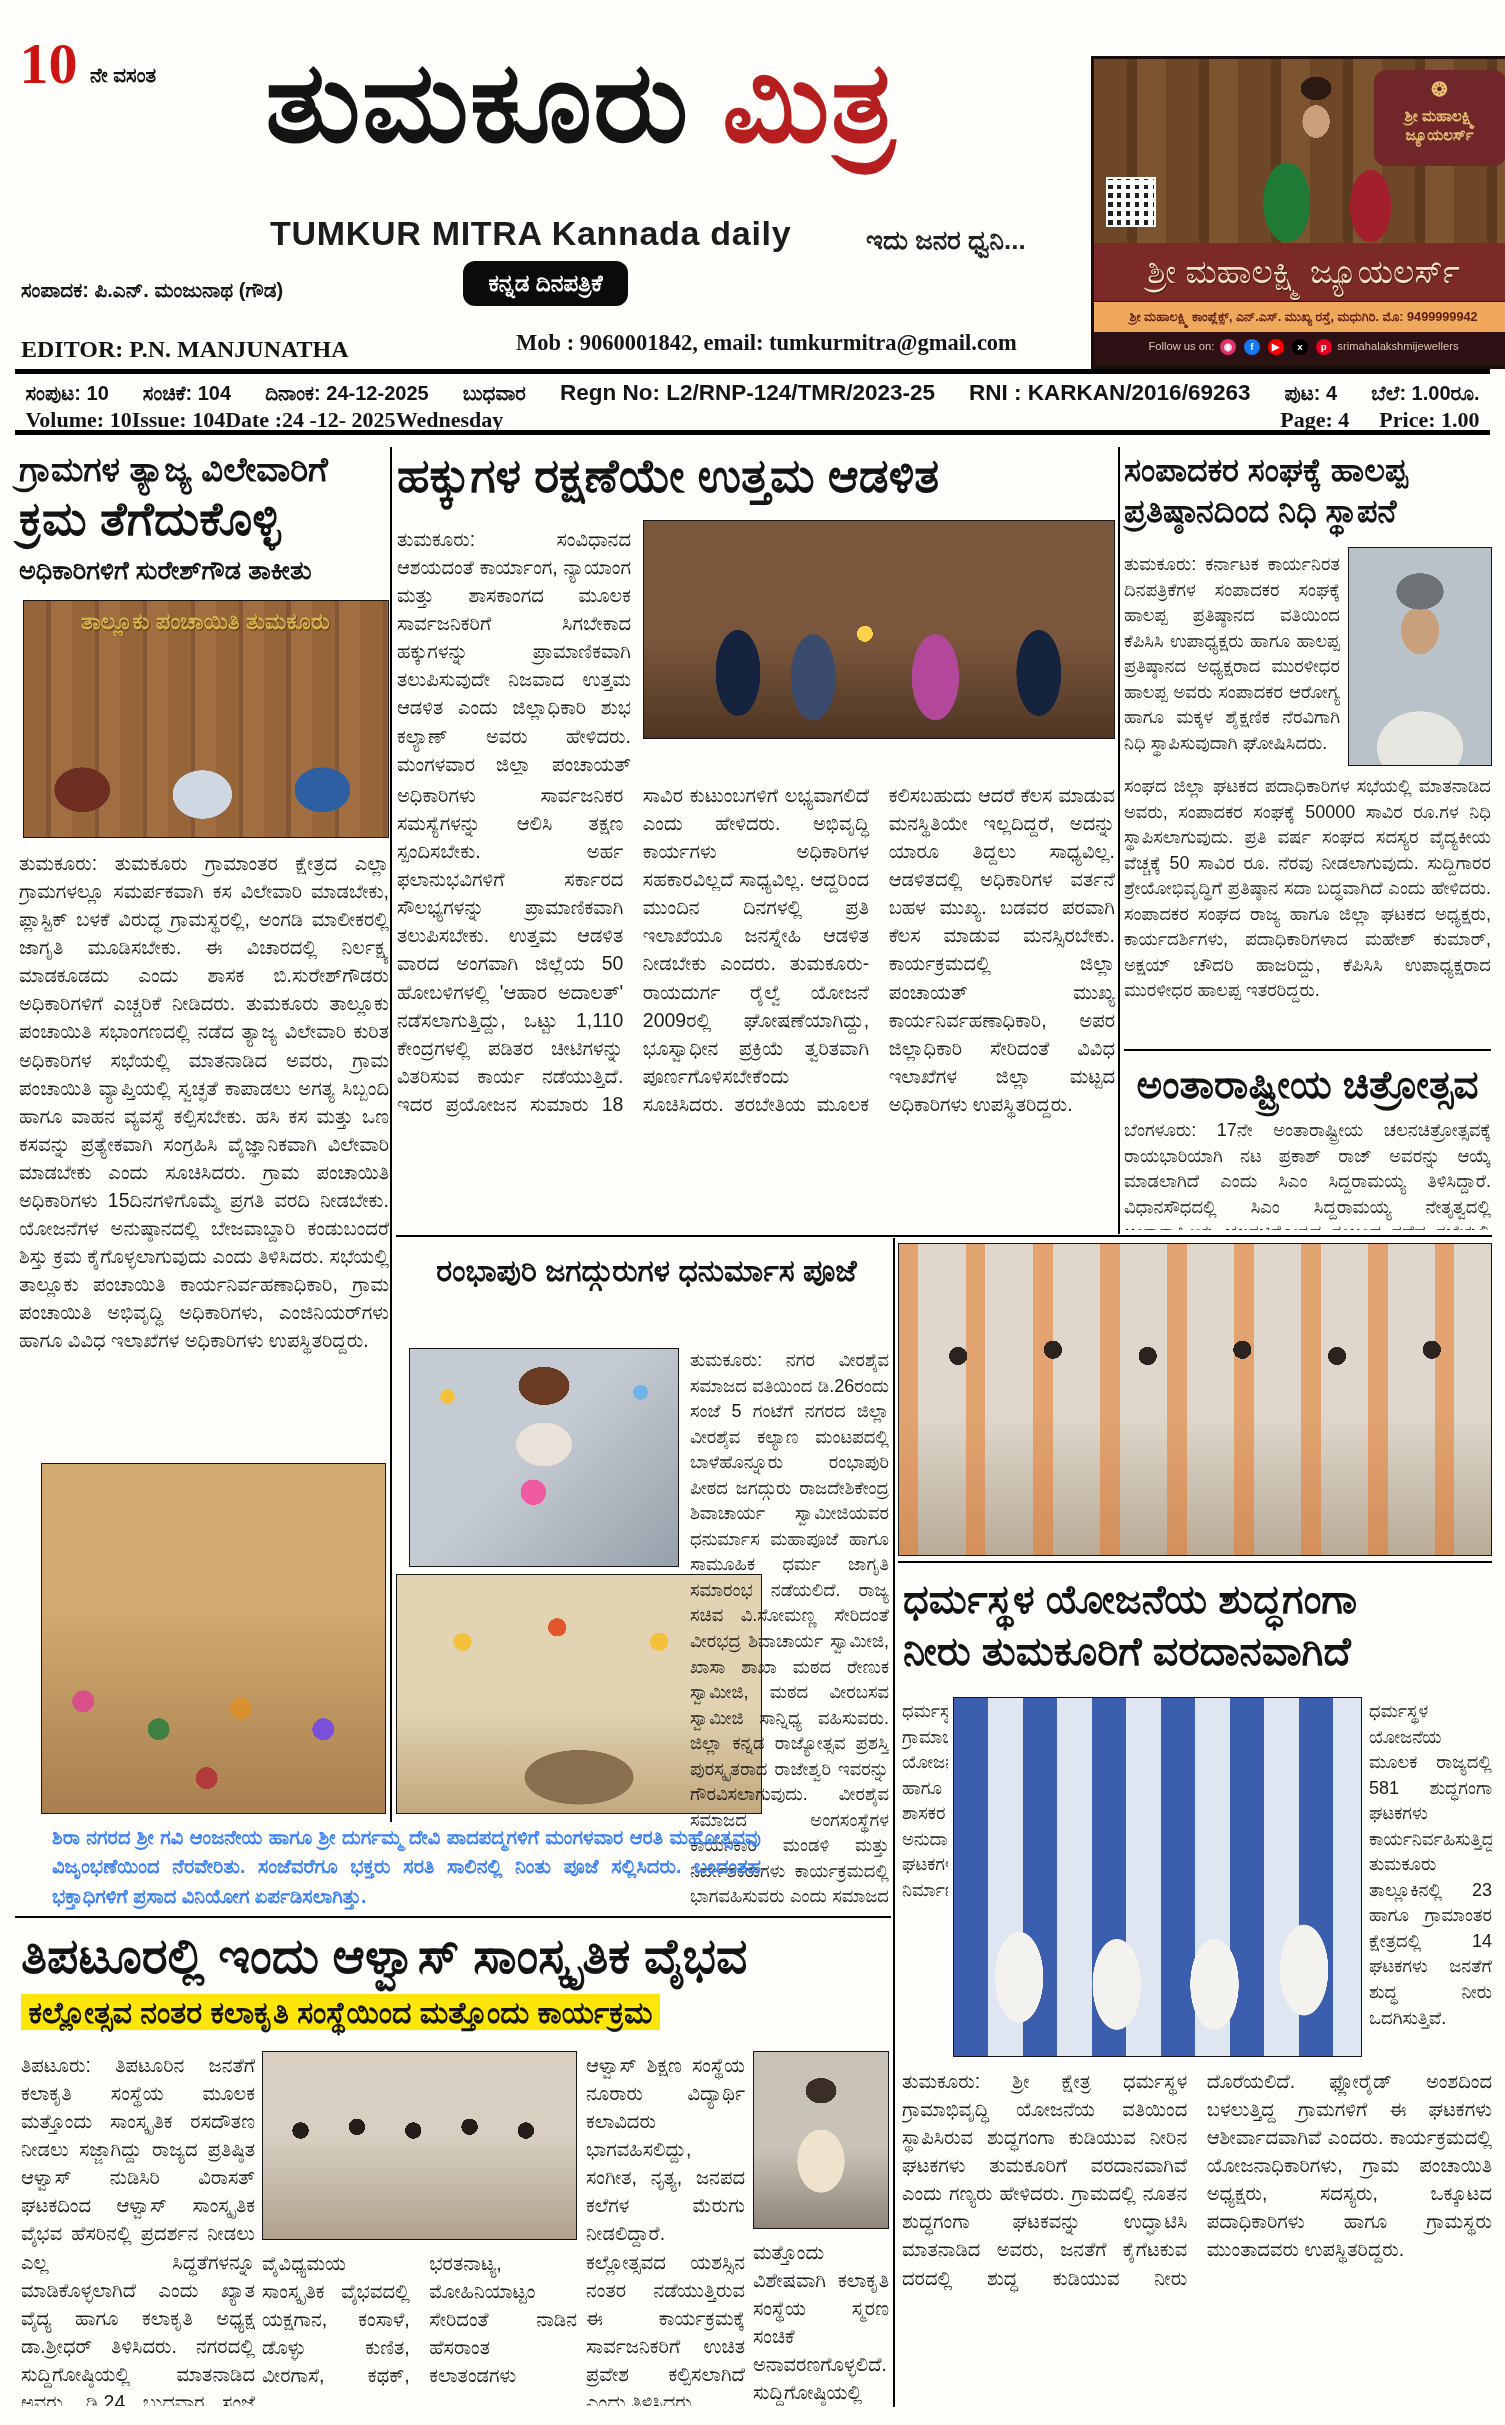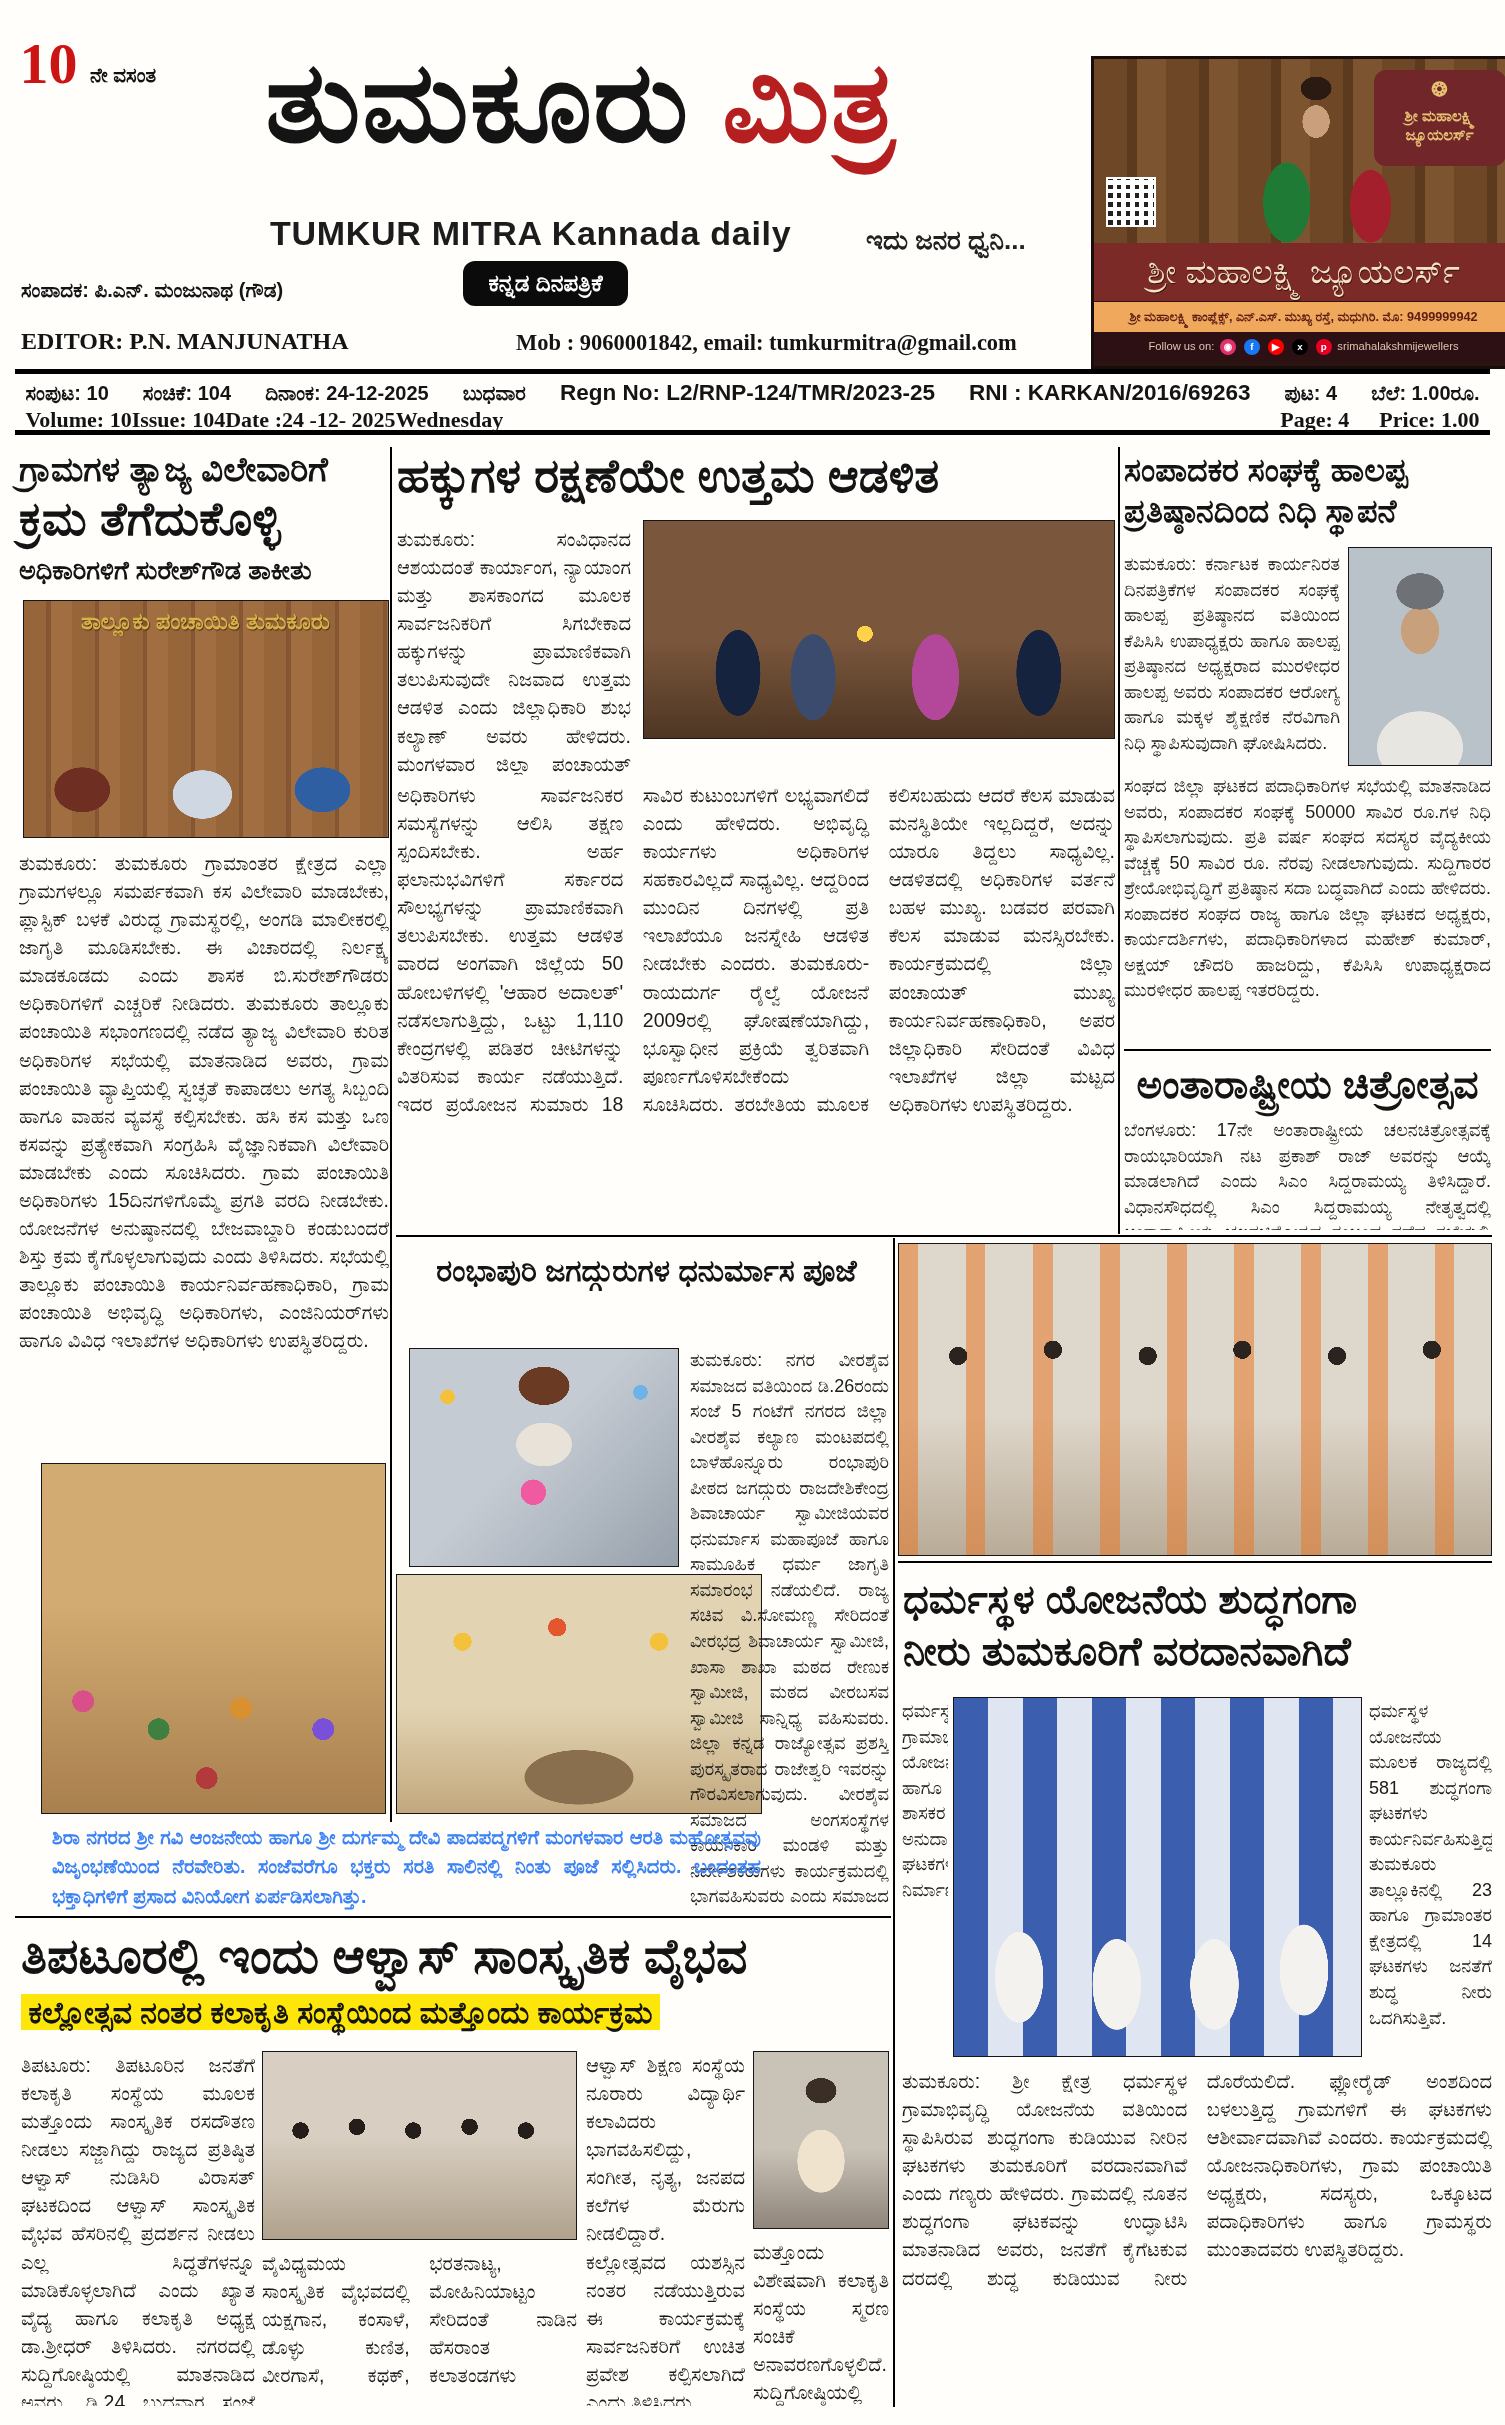--- a/index.html
+++ b/index.html
@@ -13,21 +13,21 @@
   .edition-num{left:19.5px;top:30px;font:bold 58px "Liberation Serif",serif;color:#cc1414;}
   .edition-suffix{left:90px;top:64px;font-size:20px;font-weight:bold;color:#111;}
   .mast-title{left:75px;top:30px;width:1012px;text-align:center;font-weight:bold;
               font-size:112px;line-height:1.3;letter-spacing:1.5px;white-space:nowrap;}
   .mast-title .red{color:#b51f1f;}
   .mast-sub{left:270px;top:214px;font-size:34px;font-weight:bold;color:#1c1c1c;letter-spacing:0.7px;}
   .mast-tag{left:866px;top:225px;font-size:26px;font-weight:bold;color:#222;}
   .mast-editor-kn{left:21px;top:279px;font-size:20px;font-weight:bold;}
   .mast-badge{left:463px;top:261px;background:#0b0b0b;color:#ffffff;border-radius:12px;
               padding:9px 25.5px;font-size:23px;font-weight:bold;}
-  .mast-editor-en{left:21px;top:328px;font:bold 24px "Liberation Serif",serif;}
+  .mast-editor-en{left:21px;top:336px;font:bold 24px "Liberation Serif",serif;}
   .mast-contact{left:516px;top:330px;font:bold 22.5px "Liberation Serif",serif;}
 
   
   .ad{left:1091px;top:56px;width:403px;height:307px;border:3px solid #1a0d0d;background:#2a1510;padding-left:16px;}
   .ad-photo{position:absolute;left:0;top:0;right:0;height:184px;
     background:
       radial-gradient(ellipse 39px 66px at 46% 78%, #1f7a35 0 60%, transparent 61%),
       radial-gradient(ellipse 34px 60px at 66% 80%, #a31f2c 0 60%, transparent 61%),
       radial-gradient(ellipse 22.5px 27px at 53% 34%, #caa07c 0 60%, transparent 61%),
       radial-gradient(ellipse 25.5px 19.5px at 53% 16%, #2b1a12 0 60%, transparent 61%),

